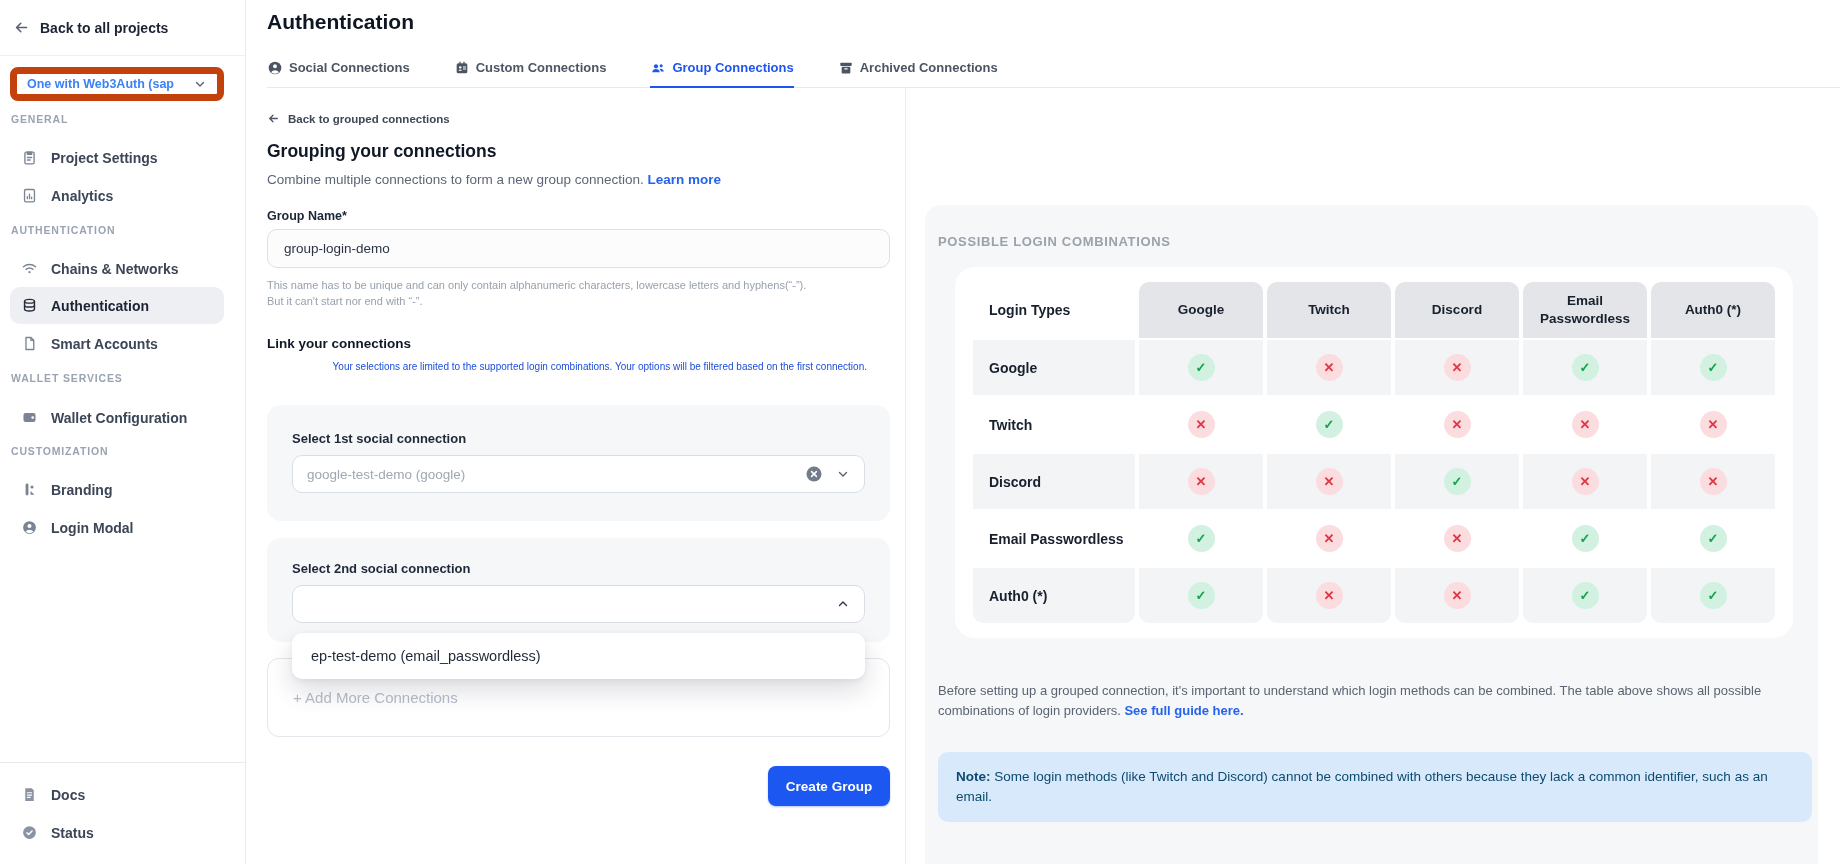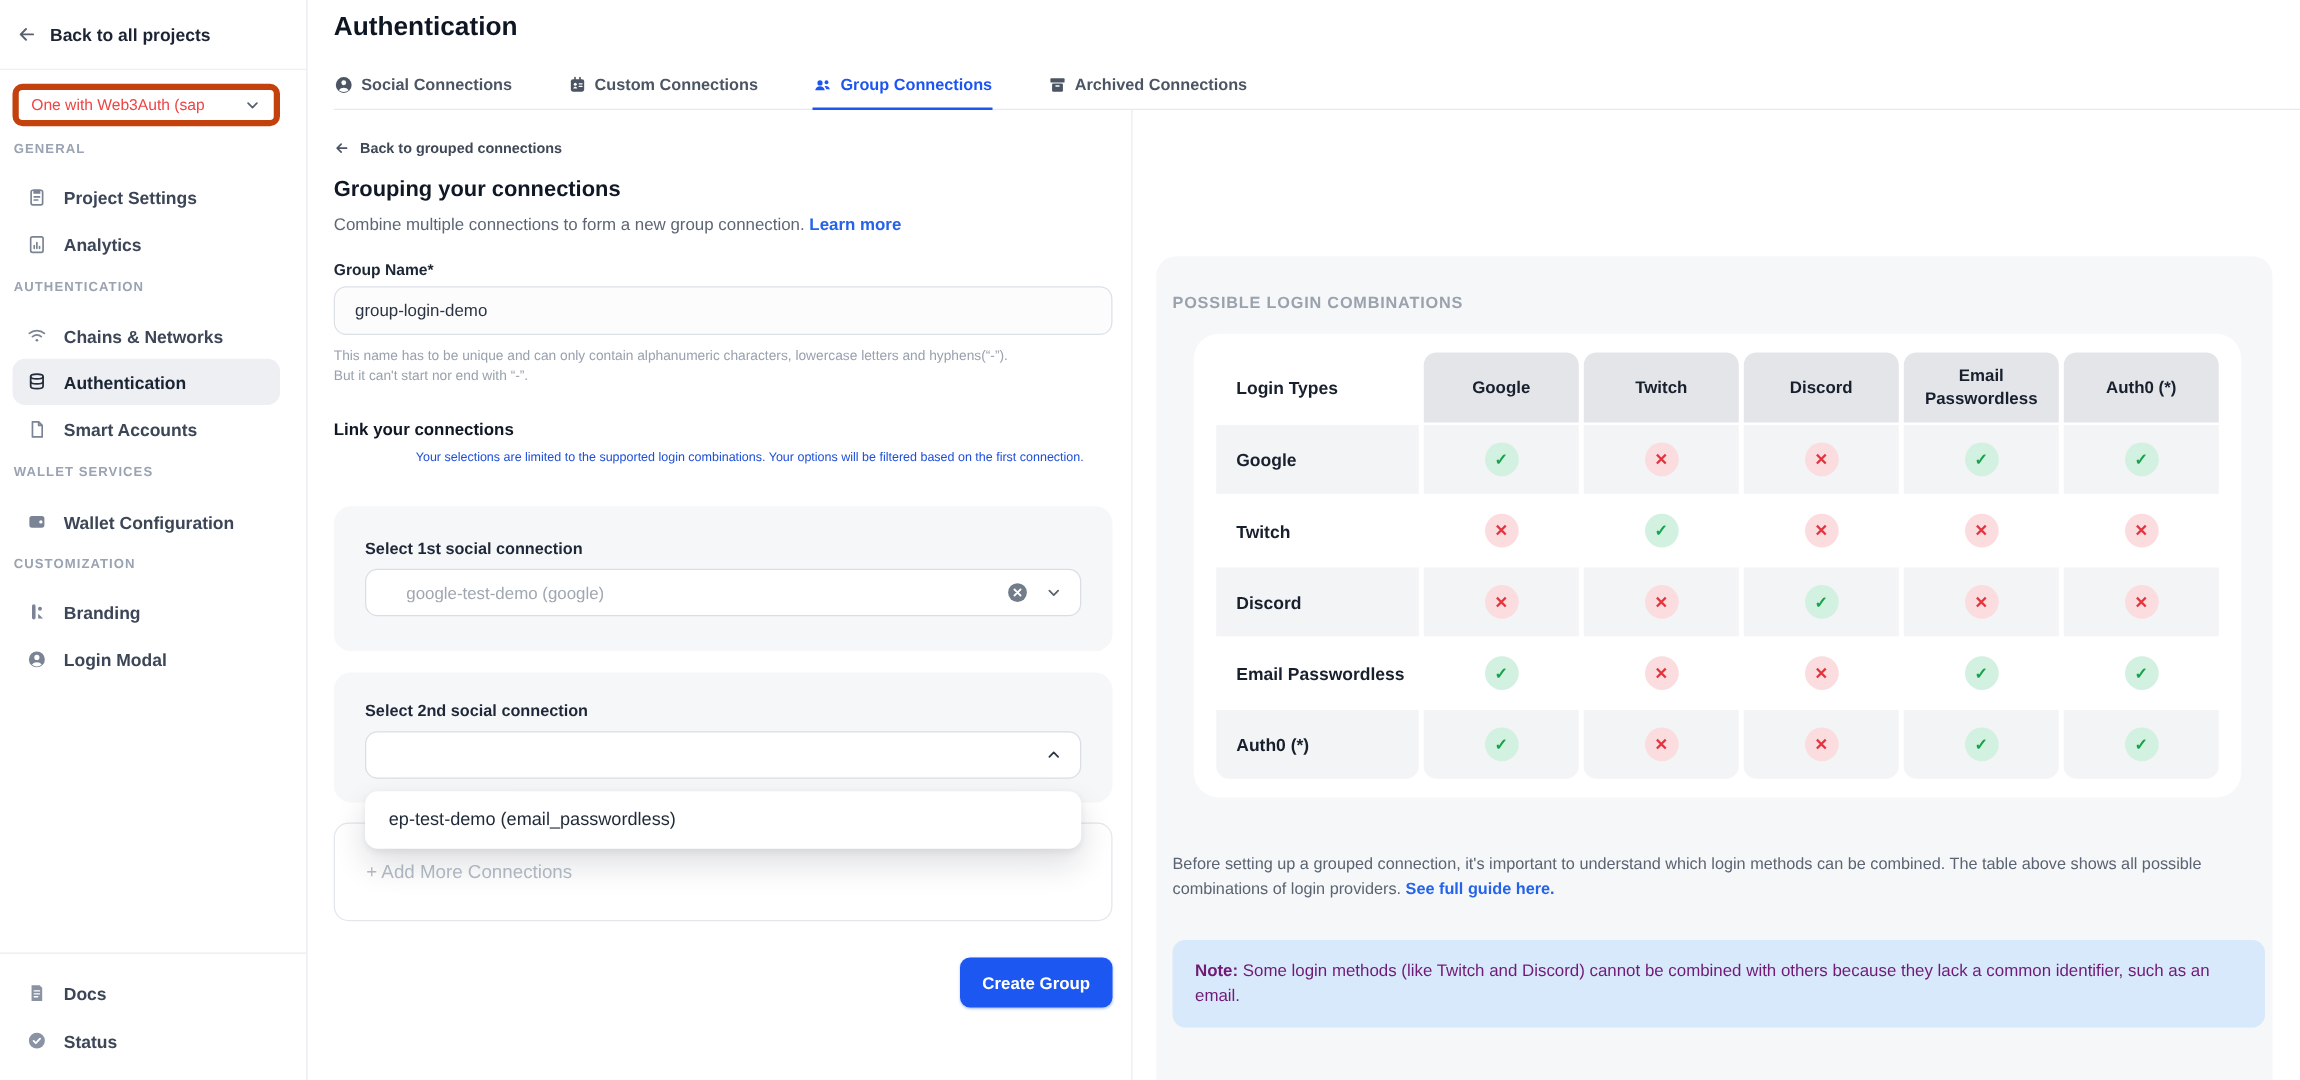--- a/index.html
+++ b/index.html
@@ -4,22 +4,22 @@
 <style>
   * { margin:0; padding:0; box-sizing:border-box; }
   html,body { width:1840px; height:864px; overflow:hidden; background:#fff;
     font-family:"Liberation Sans", sans-serif; color:#1b2433; }
   .app { position:relative; width:1840px; height:864px; background:#fff; }
 
   
   .sidebar { position:absolute; left:0; top:0; width:246px; height:864px; border-right:1px solid #e8eaee; background:#fff; }
   .back-row { position:absolute; left:0; top:0; width:245px; height:56px; border-bottom:1px solid #edeff3;
     display:flex; align-items:center; gap:10px; padding-left:13px; font-size:14px; font-weight:700; color:#1c2434; cursor:pointer; }
-  .project-select { position:absolute; left:10px; top:67px; width:214px; height:34px; border:5px solid #c2410c; border-radius:8px;
-    background:#fff; display:flex; align-items:center; gap:6px; padding:0 10px; font-size:12.5px; font-weight:400; color:#ef4444; cursor:pointer; }
+  .project-select { position:absolute; left:10px; top:67px; width:214px; height:34px; border:7px solid #c2410c; border-radius:8px;
+    background:#fff; display:flex; align-items:center; gap:6px; padding:0 10px; font-size:12.5px; font-weight:700; color:#3b82f6; cursor:pointer; }
   .project-select .ps-text { flex:1; white-space:nowrap; overflow:hidden; }
   .section-label { position:absolute; left:11px; font-size:10.5px; font-weight:700; letter-spacing:.08em; color:#9aa3b2; }
   .nav-item { position:absolute; left:10px; width:214px; height:37px; border-radius:10px; display:flex; align-items:center; gap:13px;
     padding-left:11px; font-size:14px; font-weight:600; color:#3c4657; cursor:pointer; }
   .nav-item.active { background:#edeff3; color:#1b2433; }
   .nav-icon { width:17px; height:17px; display:inline-flex; color:#7b8494; flex:0 0 auto; }
   .nav-item.active .nav-icon { color:#242c3a; }
   .nav-icon svg { width:17px; height:17px; }
   .sidebar-divider { position:absolute; left:0; top:762px; width:245px; height:1px; background:#e9ebef; }
 
@@ -47,21 +47,21 @@
   .conn-card { position:absolute; left:267px; width:623px; background:#f6f7f9; border-radius:14px; }
   .card1 { top:405px; height:116px; }
   .card2 { top:538px; height:104px; }
   .conn-label { position:absolute; left:25px; font-size:13px; font-weight:700; color:#1e2838; }
   .card1 .conn-label { top:26px; }
   .card2 .conn-label { top:23px; }
   .conn-select { position:absolute; left:25px; width:573px; height:38px; background:#fff; border:1px solid #d9dee5; border-radius:10px;
     display:flex; align-items:center; padding:0 14px; font-size:13.5px; color:#a0a7b1; cursor:pointer; }
   .card1 .conn-select { top:50px; }
   .card2 .conn-select { top:47px; }
-  .conn-select .sel-text { flex:1; white-space:nowrap; overflow:hidden;margin-left:18px; }
+  .conn-select .sel-text { flex:1; white-space:nowrap; overflow:hidden; }
   .sel-icons { display:flex; align-items:center; gap:13px; }
   .clear-ic { width:18px; height:18px; color:#727c8a; cursor:pointer; display:inline-flex; }
   .chev { width:14px; height:14px; color:#59616e; display:inline-flex; }
 
   .dropdown { position:absolute; left:292px; top:633px; width:573px; height:46px; background:#fff; border-radius:10px;
     box-shadow:0 12px 26px rgba(16,24,40,.14), 0 2px 6px rgba(16,24,40,.06); z-index:5; display:flex; align-items:center;
     padding-left:19px; font-size:14.5px; color:#1f2937; cursor:pointer; }
 
   .add-more { position:absolute; left:267px; top:658px; width:623px; height:79px; background:#fff; border:1px solid #e3e6eb;
     border-radius:12px; display:flex; align-items:center; padding-left:25px; font-size:15px; color:#b6bdc7; cursor:pointer; z-index:1; }
@@ -88,21 +88,21 @@
   .combos-table tbody tr:last-child th, .combos-table tbody tr:last-child td { border-radius:0 0 10px 10px; }
   .combos-table td { text-align:center; }
   .badge { display:inline-flex; width:27px; height:27px; border-radius:50%; align-items:center; justify-content:center;
     font-size:13px; font-weight:700; }
   .badge.yes { background:#d2f1e1; color:#16a34a; }
   .badge.no  { background:#fbdde0; color:#e2343f; }
 
   .footnote1 { position:absolute; left:13px; top:450px; width:860px; font-size:13px; color:#5b6472; }
   .footnote2 { position:absolute; left:13px; top:476px; width:872px; font-size:13px; line-height:20px; color:#5b6472; }
   .note-box { position:absolute; left:13px; top:547px; width:874px; background:#d8e9fc; border-radius:10px; padding:15px 18px;
-    font-size:13.5px; line-height:20px; color:#701a75; }
+    font-size:13.5px; line-height:20px; color:#0c4a6e; }
   .note-box b { font-weight:700; }
 </style>
 </head>
 <body>
 
 <div class="app">
 
   <aside class="sidebar">
     <div class="back-row">
       <span class="nav-icon" style="color:#59616e">

